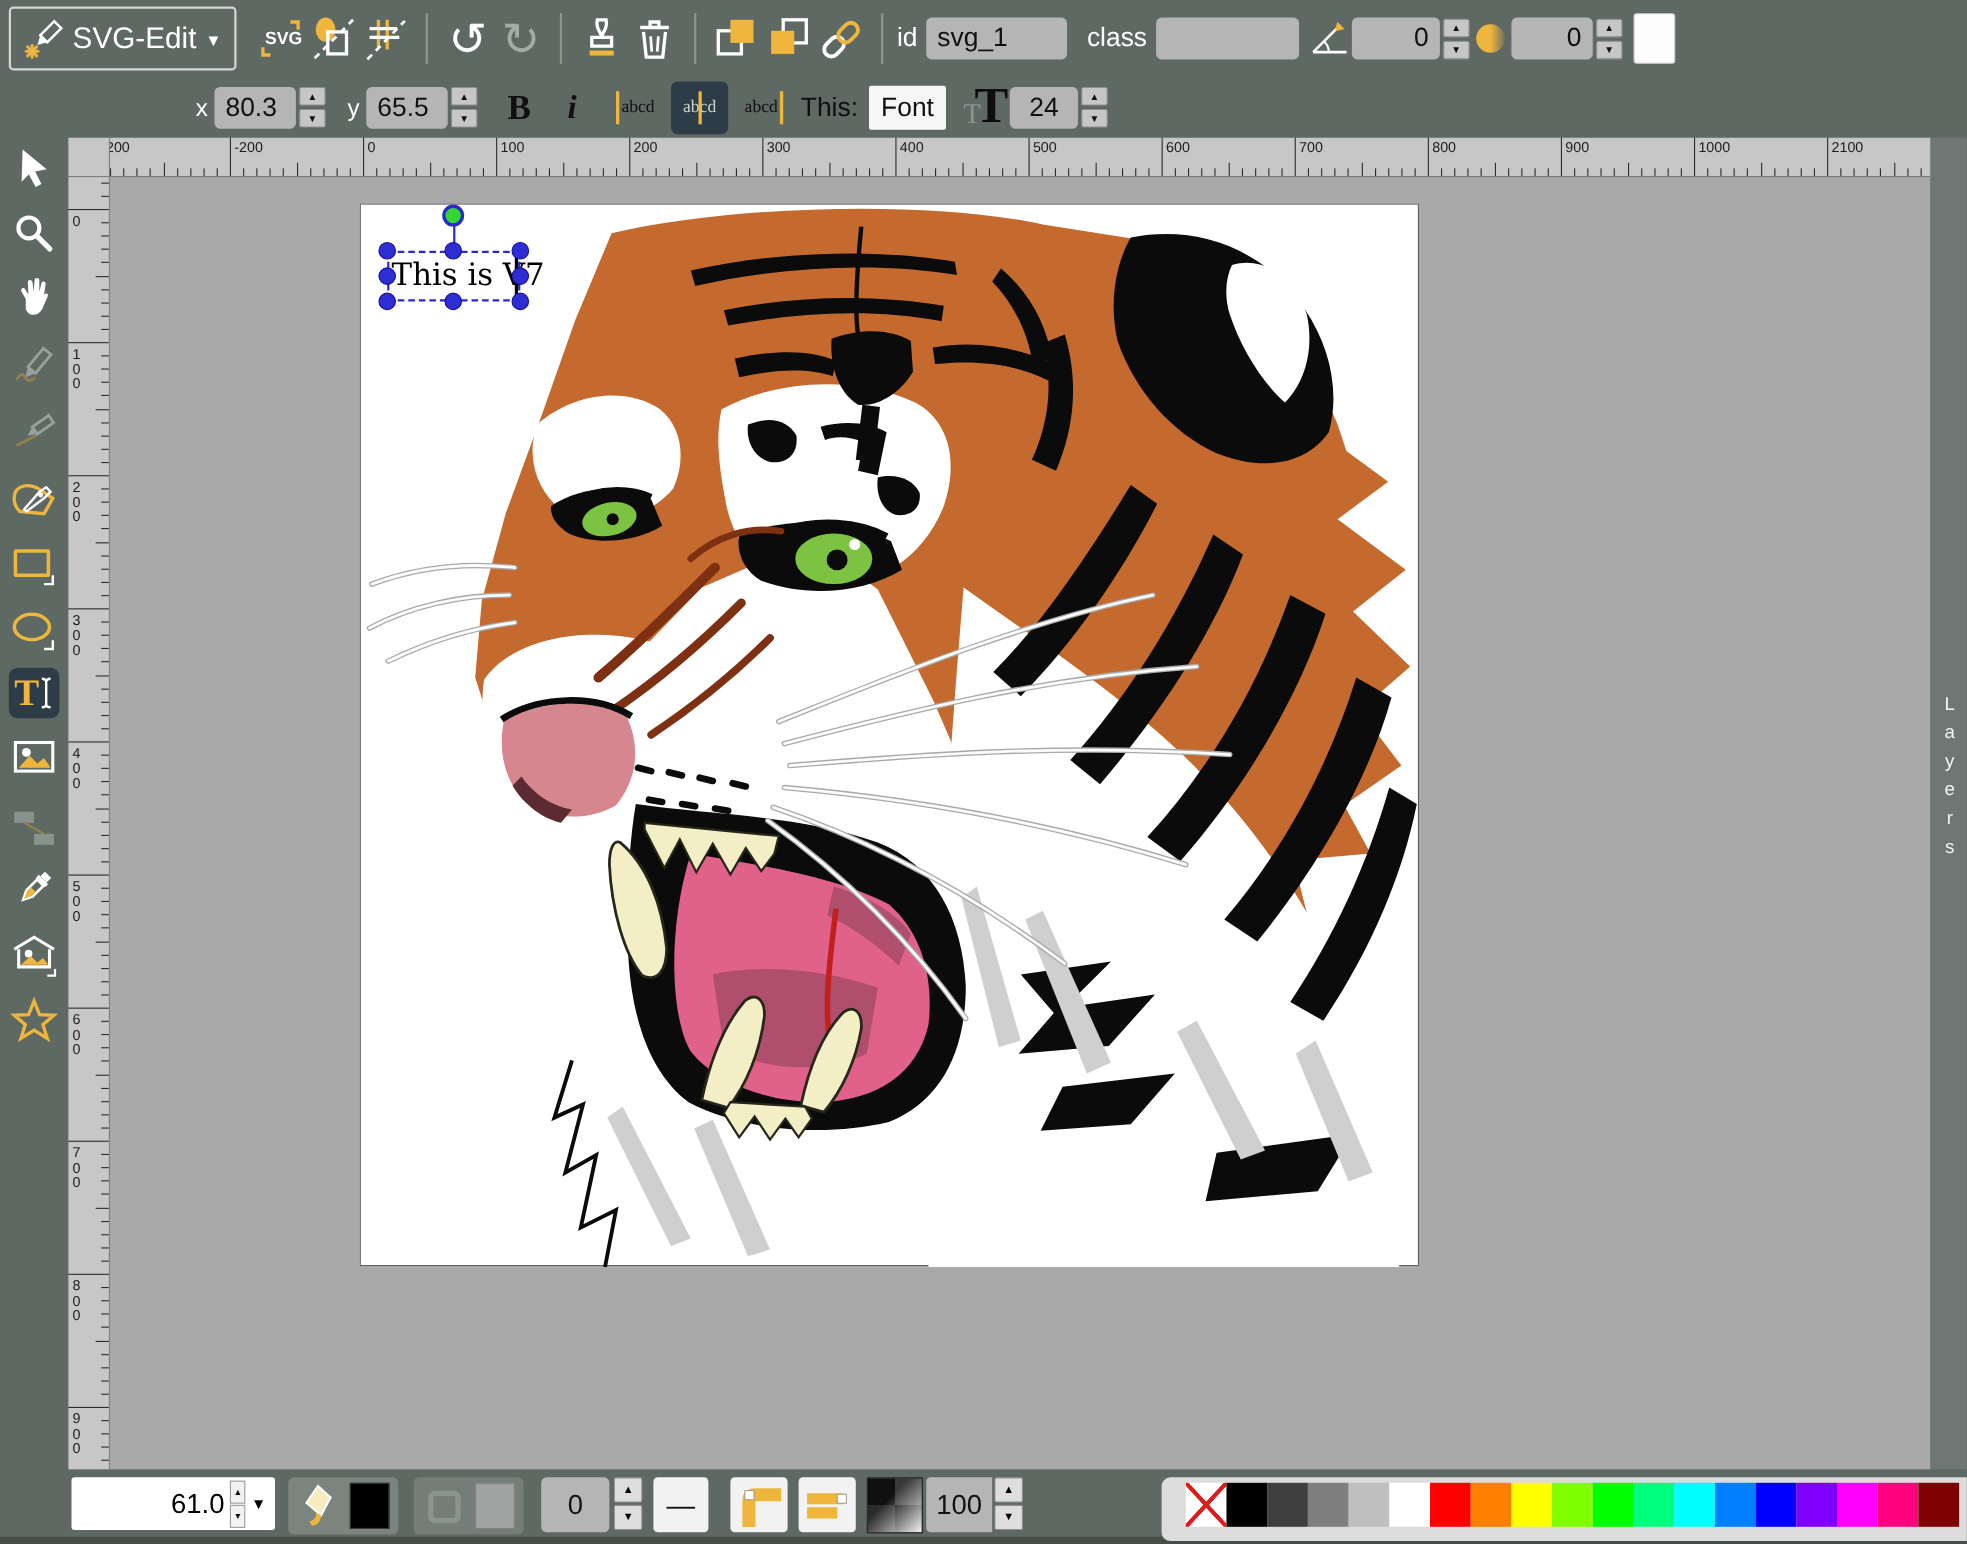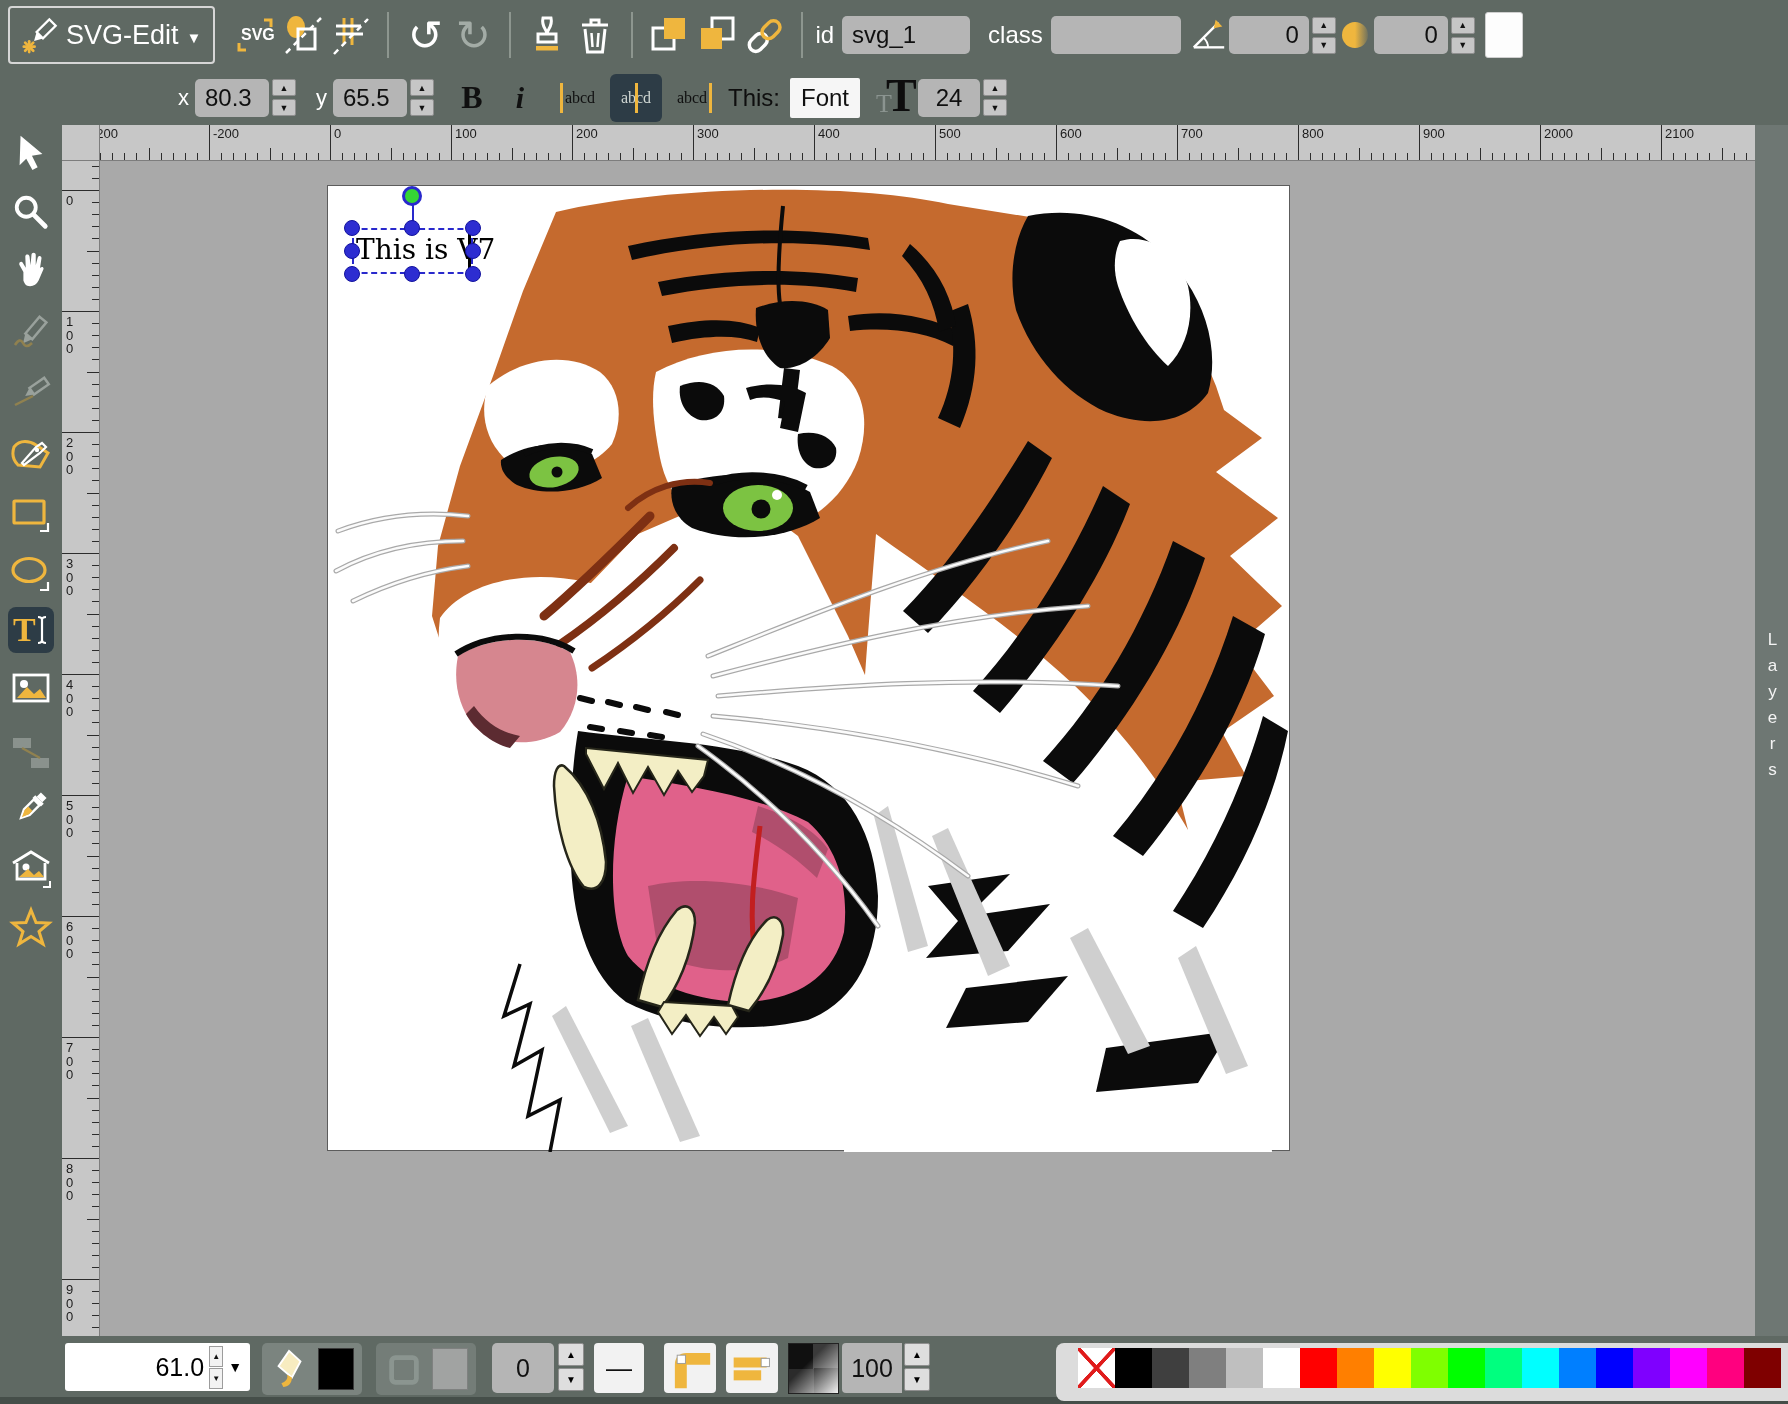--- a/index.html
+++ b/index.html
@@ -570,21 +570,21 @@
       <div class="rlabel h" style="left: 234px;">0</div>
       <div class="rlabel h" style="left: 355px;">100</div>
       <div class="rlabel h" style="left: 476px;">200</div>
       <div class="rlabel h" style="left: 597px;">300</div>
       <div class="rlabel h" style="left: 718px;">400</div>
       <div class="rlabel h" style="left: 839px;">500</div>
       <div class="rlabel h" style="left: 960px;">600</div>
       <div class="rlabel h" style="left: 1081px;">700</div>
       <div class="rlabel h" style="left: 1202px;">800</div>
       <div class="rlabel h" style="left: 1323px;">900</div>
-      <div class="rlabel h" style="left: 1444px;">2000</div>
+      <div class="rlabel h" style="left: 1444px;">1000</div>
       <div class="rlabel h" style="left: 1565px;">2100</div>
     </div>
   <div id="vruler">
       <div class="tick v minor" style="top: 4.8px;"></div>
       <div class="tick v minor" style="top: 16.9px;"></div>
       <div class="tick v major" style="top: 29px;"></div>
       <div class="tick v minor" style="top: 41.1px;"></div>
       <div class="tick v minor" style="top: 53.2px;"></div>
       <div class="tick v minor" style="top: 65.3px;"></div>
       <div class="tick v minor" style="top: 77.4px;"></div>

